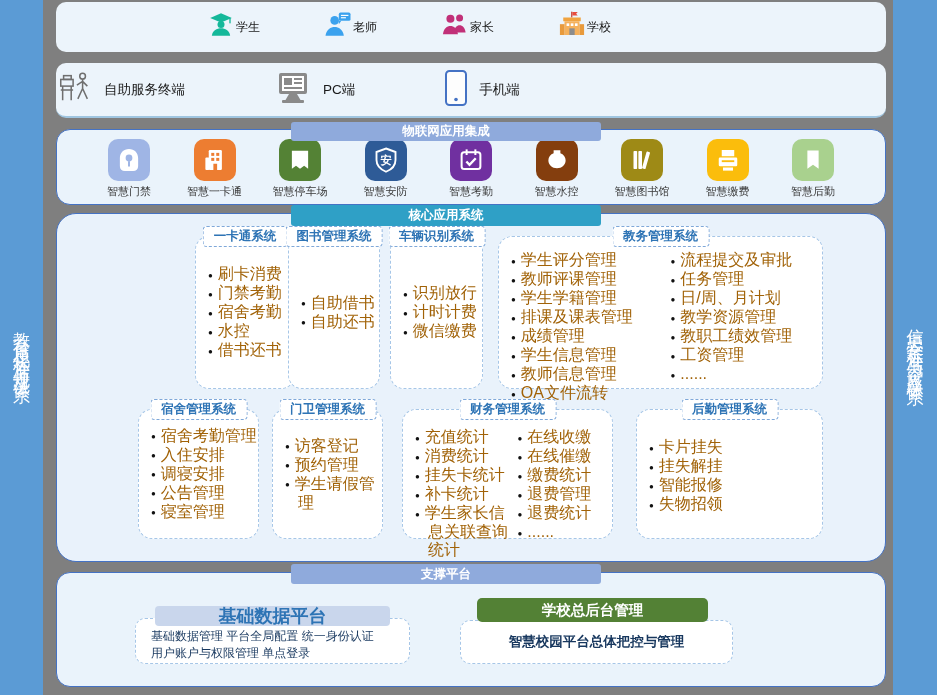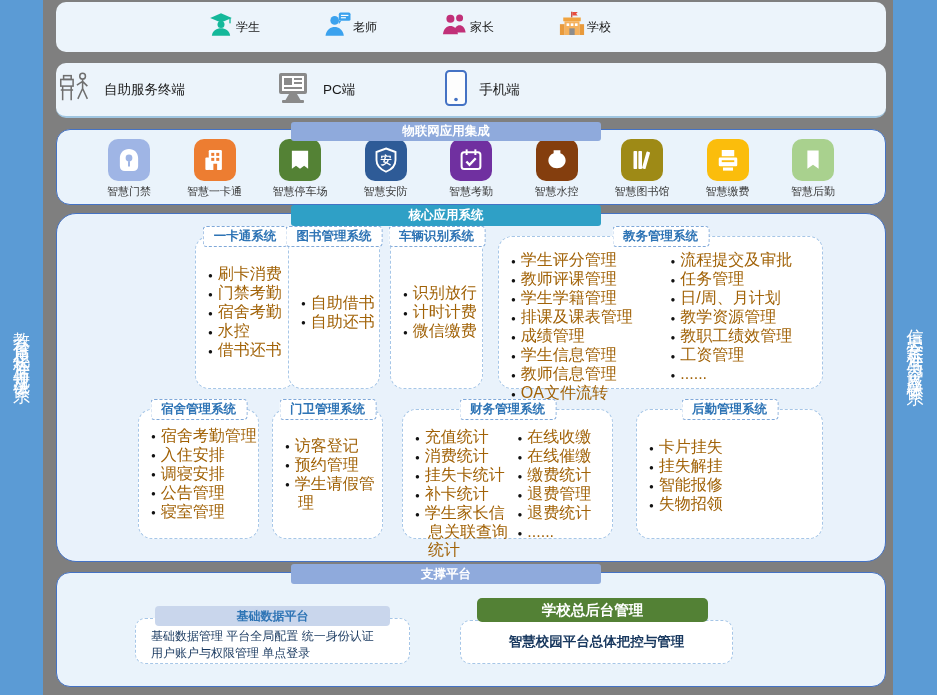--- a/index.html
+++ b/index.html
@@ -57,21 +57,21 @@
   
   .b4 { left:81px;  top:195px; width:121px; height:130px; }
   .b5 { left:215px; top:195px; width:111px; height:130px; }
   .b6 { left:345px; top:195px; width:211px; height:130px; }
   .b7 { left:579px; top:195px; width:187px; height:130px; }
   .b6 .cols, .b7 .cols { padding-top:18px; }
   .b7 .cols { padding-top:28px; }
 
   
   #panel-support { top:572px; height:115px; border:1.5px solid #4472c4; border-radius:14px; background:#eaf3fb; }
-  .base-pill { position:absolute; left:98px; top:33px; width:235px; height:20px; background:#c9d6ec; border-radius:4px; text-align:center; line-height:20px; font-size:12px; font-weight:bold; color:#2e74b5; z-index:2; }
+  .base-pill { position:absolute; left:98px; top:33px; width:235px; height:20px; background:#c9d6ec; border-radius:4px; text-align:center; line-height:20px; font-size:18px; font-weight:bold; color:#2e74b5; z-index:2; }
   .base-box { position:absolute; left:78px; top:45px; width:275px; height:46px; background:#fff; border:1.6px dashed #a6c6e7; border-radius:10px; padding:9px 0 0 15px; font-size:12px; color:#17375e; line-height:16.5px; }
   .admin-pill { position:absolute; left:420px; top:25px; width:231px; height:24px; background:#538135; border-radius:5px; text-align:center; line-height:24px; font-size:14.5px; font-weight:bold; color:#fff; z-index:2; }
   .admin-box { position:absolute; left:403px; top:47px; width:273px; height:44px; background:#fff; border:1.6px dashed #a6c6e7; border-radius:10px; display:flex; align-items:center; justify-content:center; font-size:13.5px; font-weight:bold; color:#17375e; }
 </style>
 </head>
 <body>
 
 <div class="stage">
 
   <div class="sidebar left">

